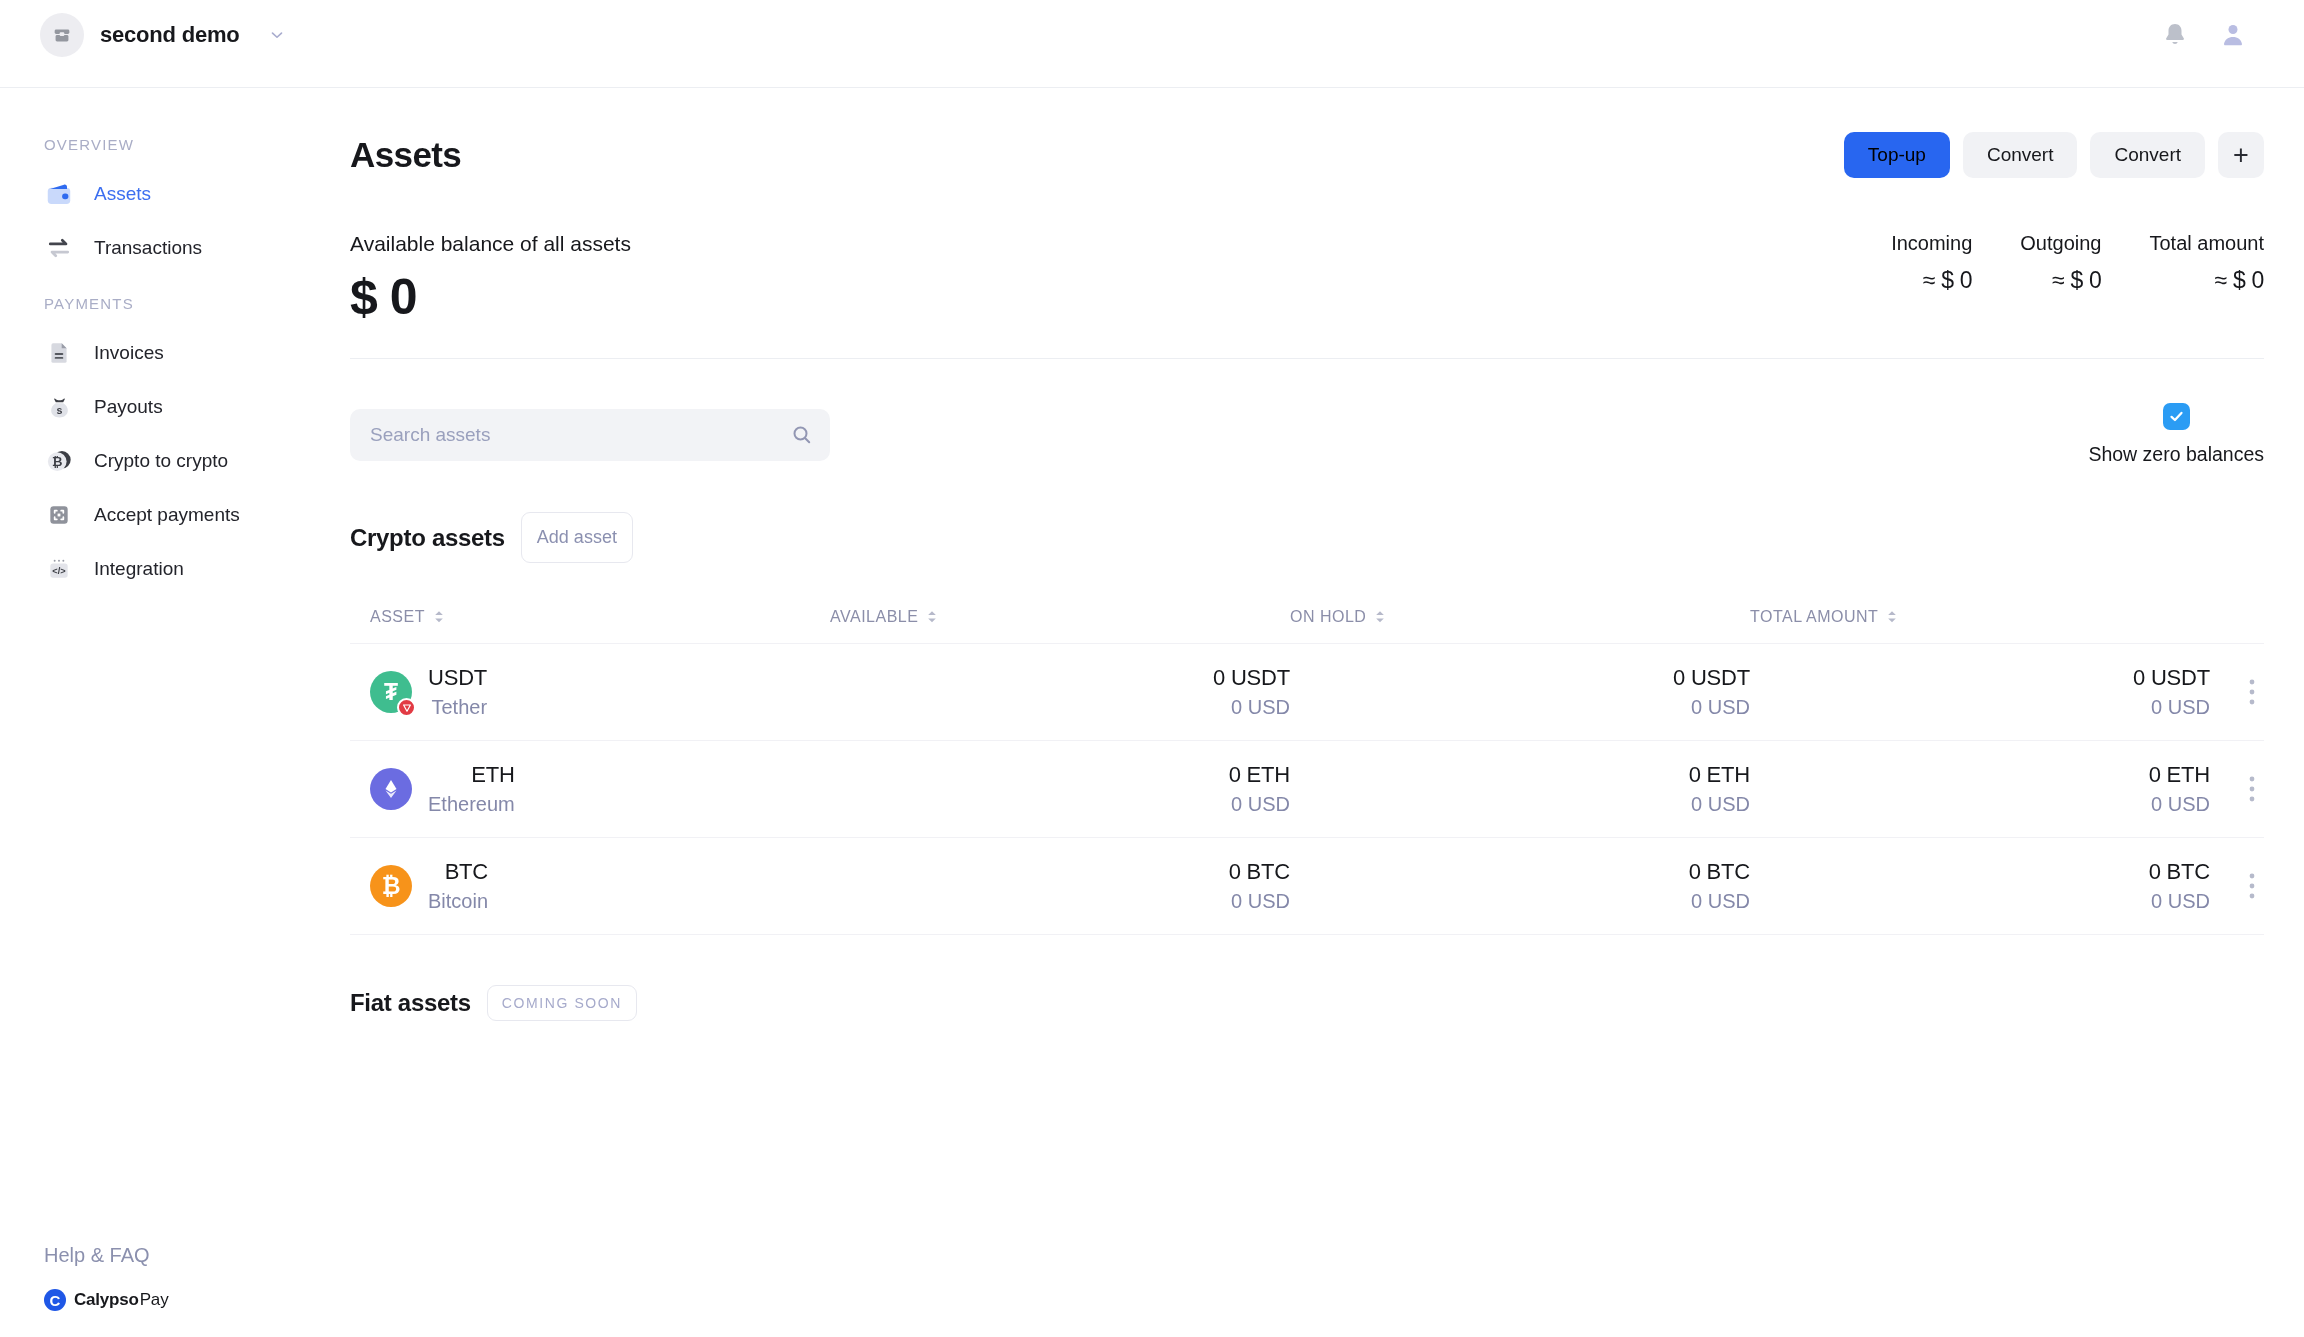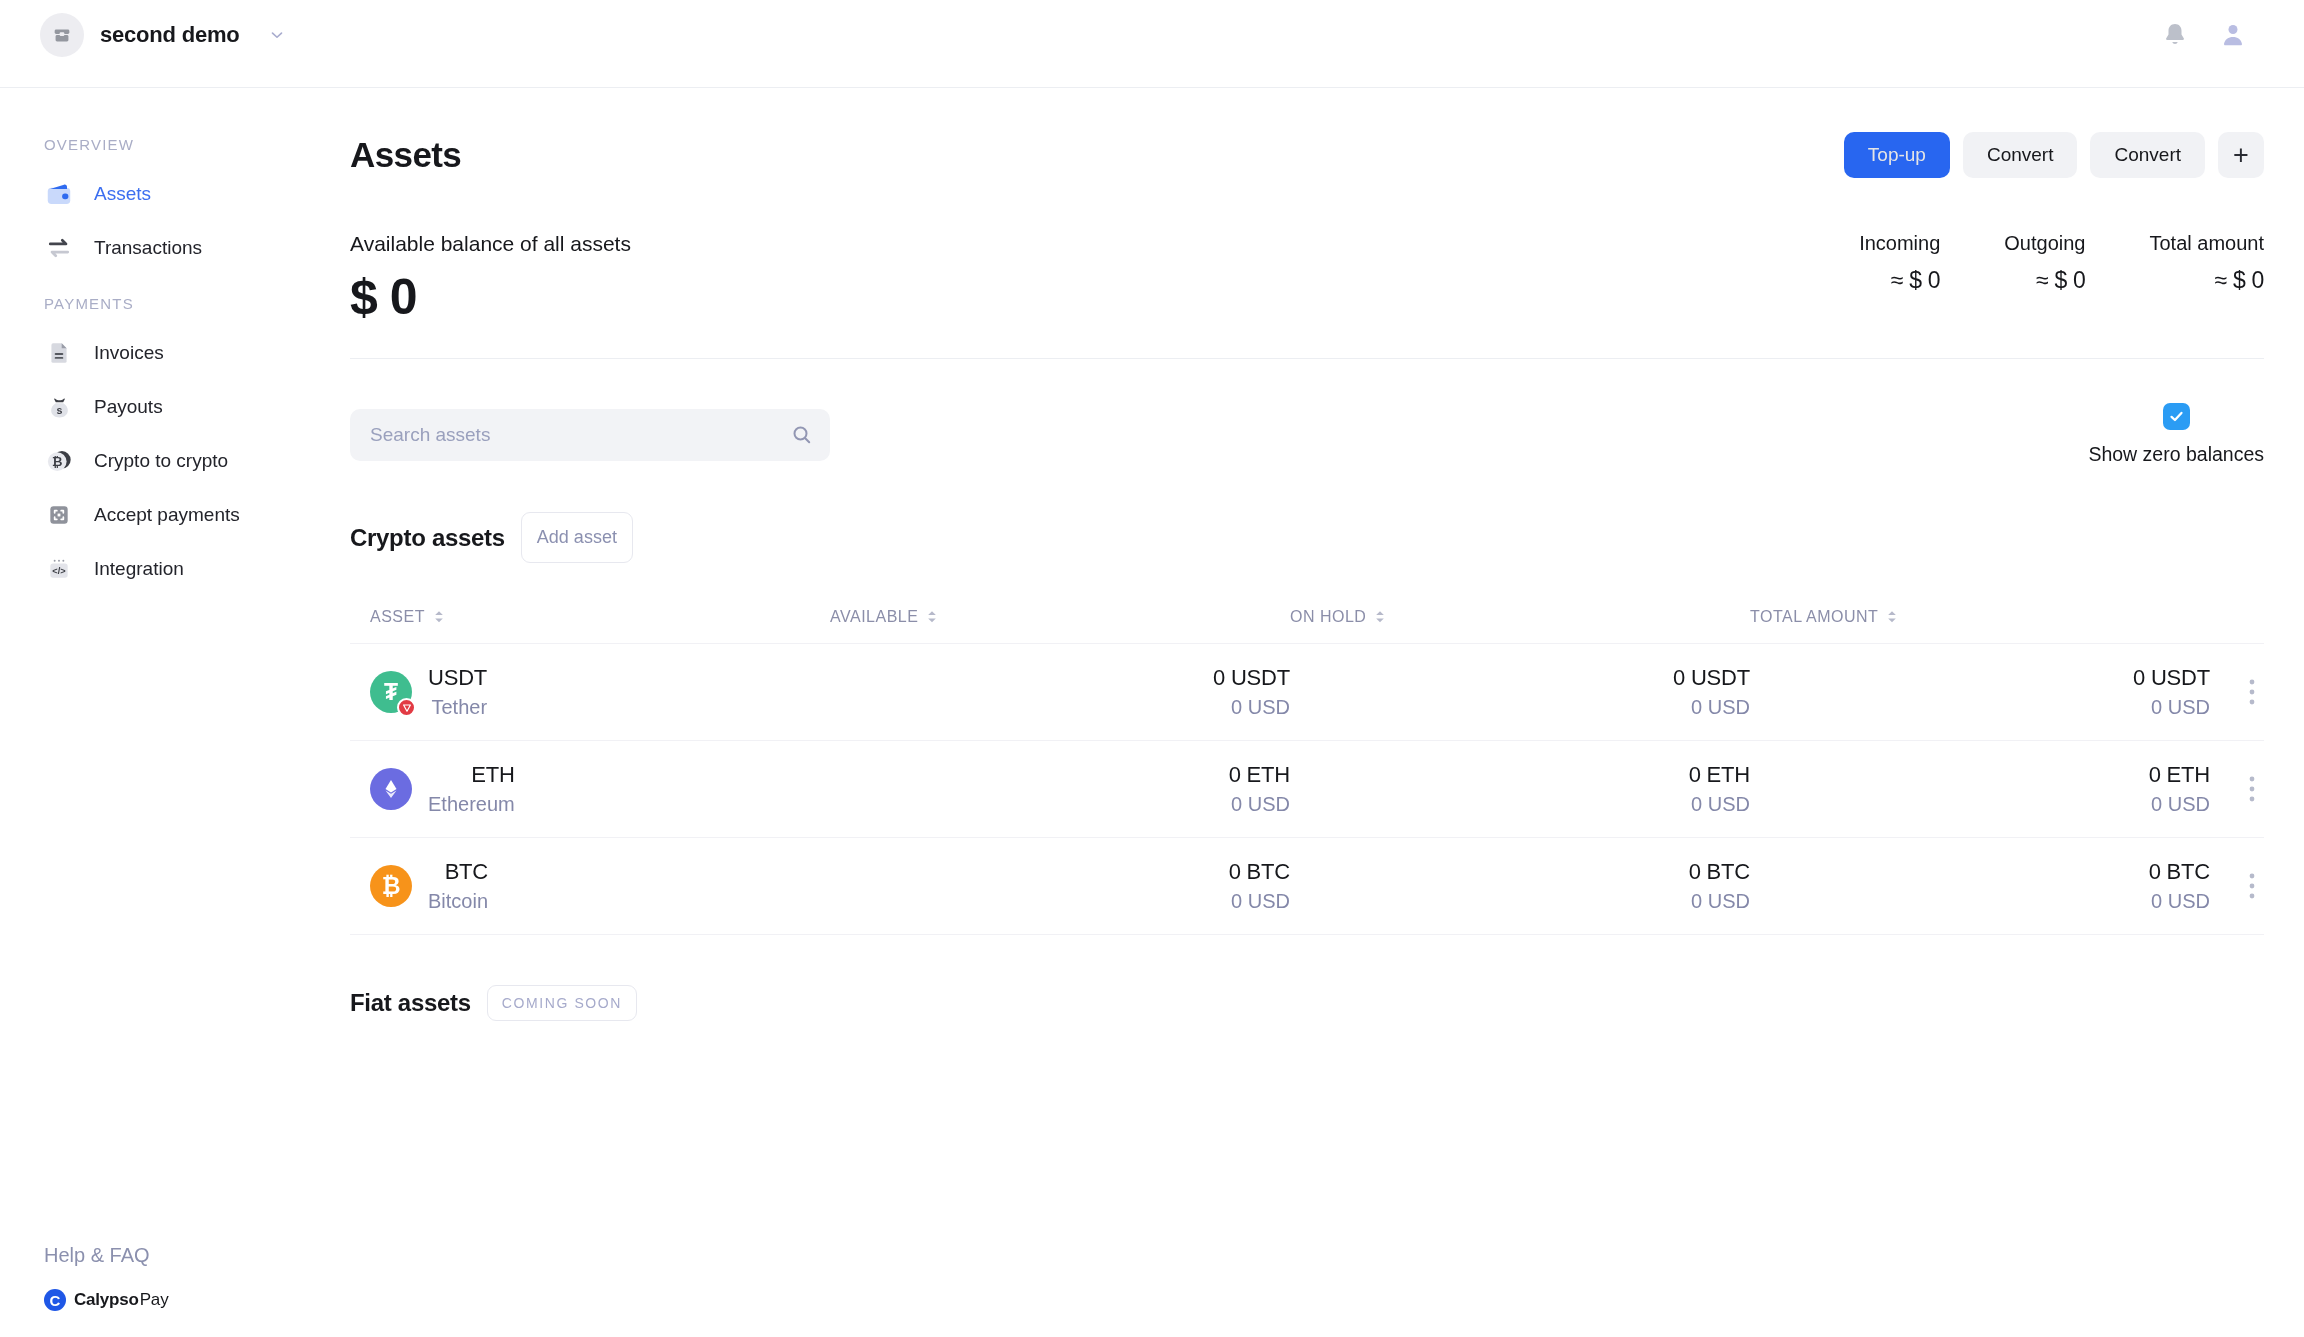--- a/index.html
+++ b/index.html
@@ -39,29 +39,29 @@
   .brand-text .b { font-weight:700; }
   .brand-text .r { font-weight:500; margin-left:1px; }
 
   
   .main { flex:1; padding:44px 40px 0 0; }
   .title-row { display:flex; align-items:center; }
   h1.page-title { font-size:35px; font-weight:700; letter-spacing:-0.6px; }
   .actions { margin-left:auto; display:flex; gap:13px; }
   .btn { height:46px; border:none; border-radius:10px; padding:0 24px; font-size:19px;
     font-family:inherit; cursor:pointer; font-weight:500; }
-  .btn.primary { background:#2866f0; color:#e5e5e5; }
+  .btn.primary { background:#2866f0; color:#000000; }
   .btn.ghost { background:#f1f2f5; color:#17181c; }
   .btn.square { width:46px; padding:0; font-size:27px; font-weight:400; color:#2a2c33;
     display:flex; align-items:center; justify-content:center; }
 
   .balance-row { margin-top:54px; display:flex; align-items:flex-start; }
   .balance-label { font-size:21px; }
   .balance-amount { margin-top:12px; font-size:50px; font-weight:700; letter-spacing:-1px; }
-  .stats { margin-left:auto; display:flex; gap:64px; }
+  .stats { margin-left:auto; display:flex; gap:48px; }
   .stat { text-align:right; }
   .stat-label { font-size:20px; }
   .stat-value { margin-top:12px; font-size:23px; font-weight:500; letter-spacing:-0.3px; }
 
   .divider { border:none; border-top:1px solid #eceef2; margin-top:32px; }
 
   .controls-row { margin-top:44px; display:flex; align-items:center; }
   .search-wrap { position:relative; width:480px; height:52px; }
   .search-input { width:100%; height:100%; background:#f2f3f6; border:none;
     border-radius:10px; padding:0 52px 0 20px; font-size:19px; font-family:inherit;

